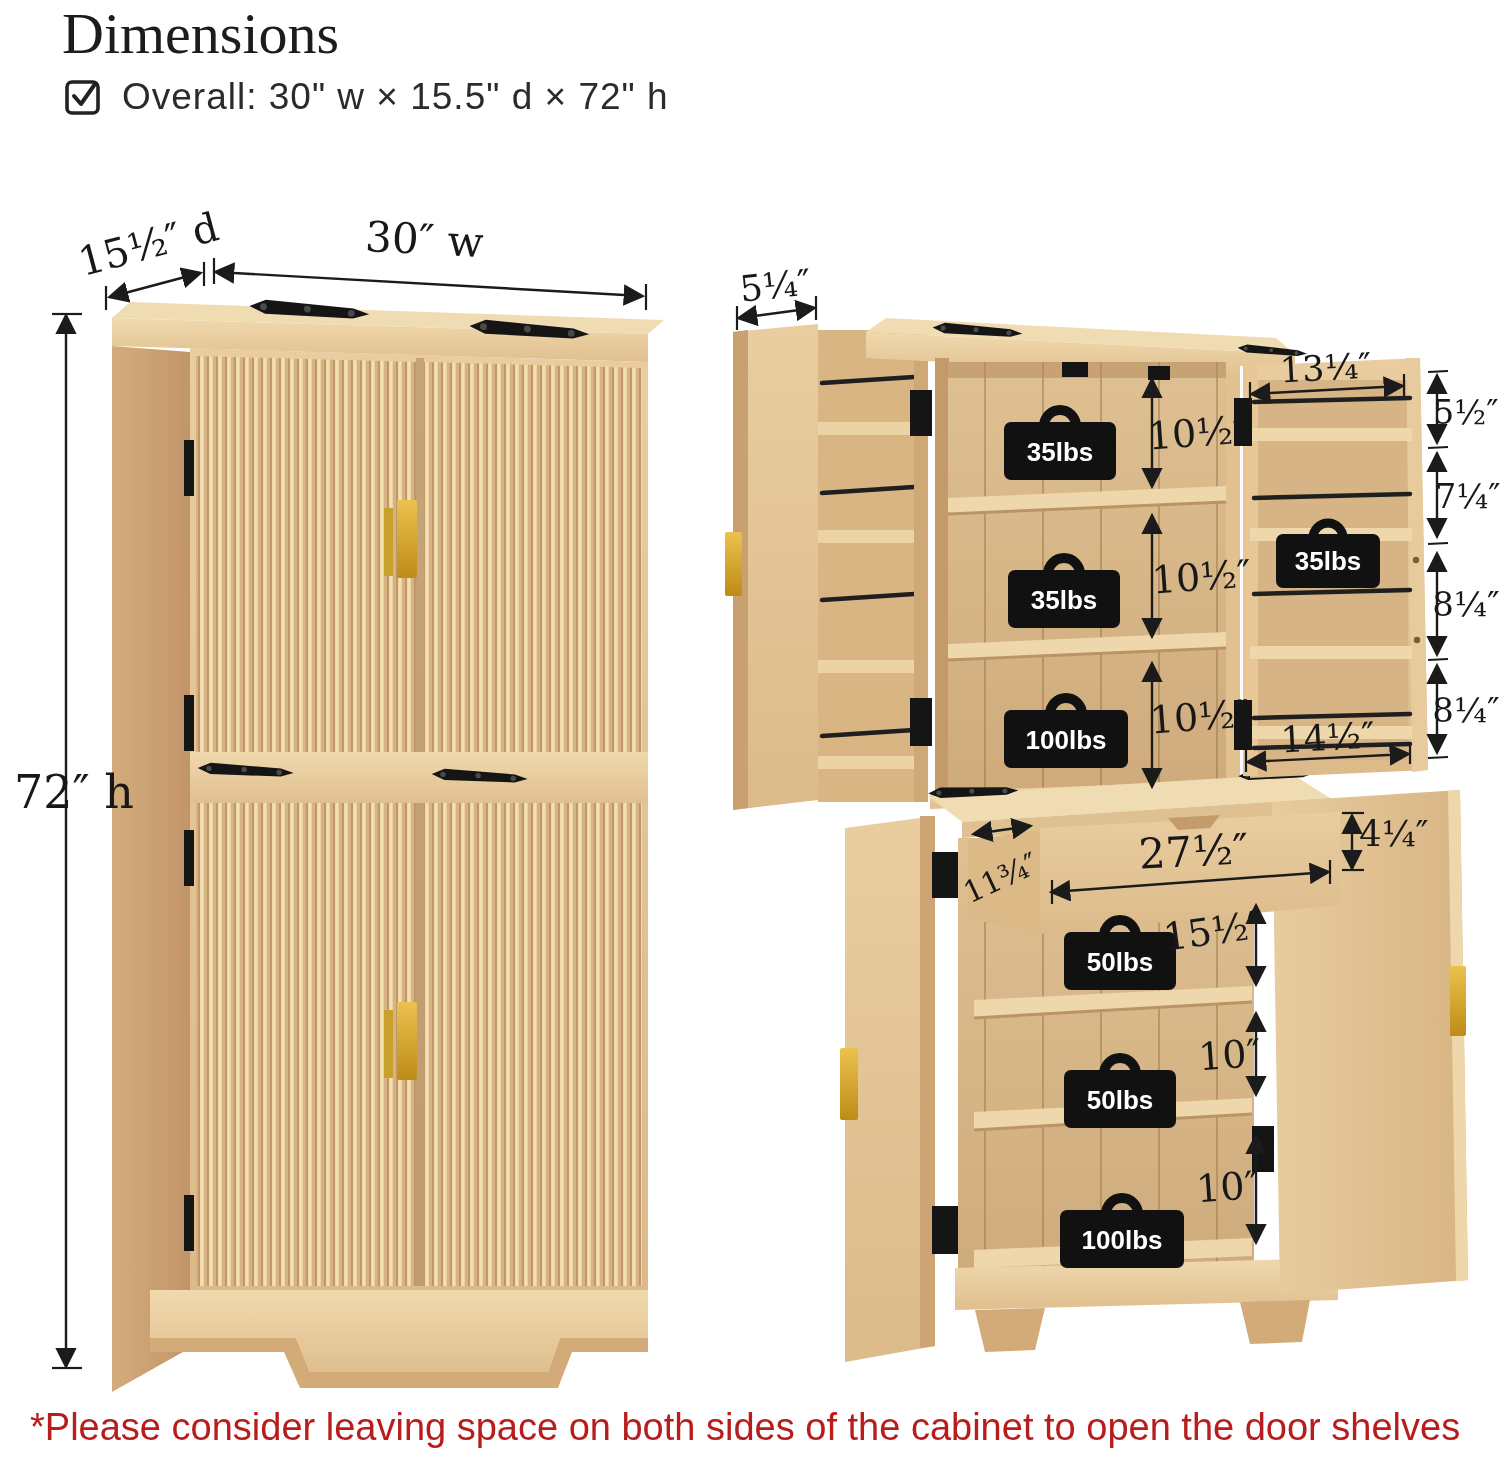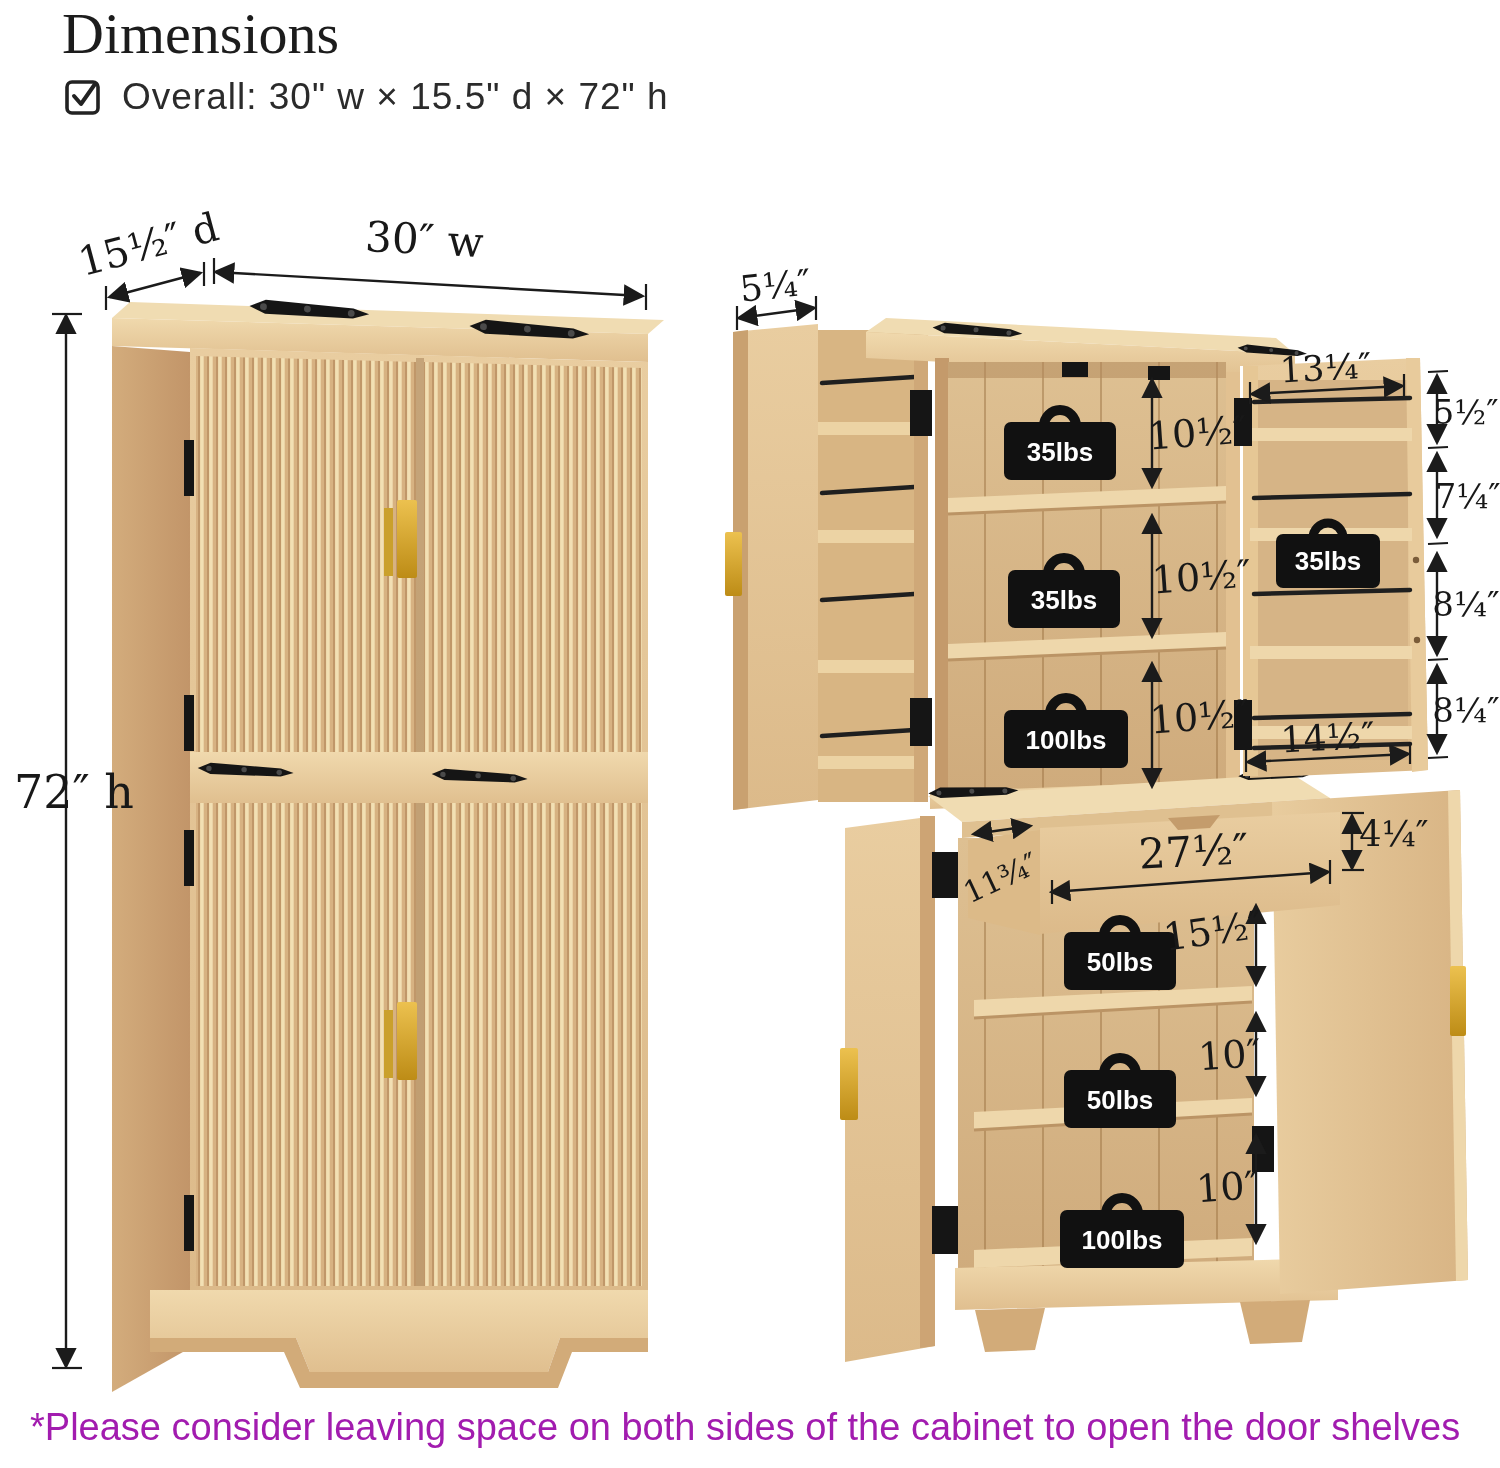--- a/index.html
+++ b/index.html
@@ -6,21 +6,21 @@
   .sheet{position:relative;width:1500px;height:1468px;background:#fff;overflow:hidden;
          font-family:"Liberation Sans",sans-serif;}
   .title{position:absolute;left:62px;top:0px;font-family:"Liberation Serif",serif;
          font-size:58px;color:#1c1c1c;text-align:right;}
   .spec-row{position:absolute;left:64px;display:flex;align-items:center;gap:20px;
             color:#2b2b2b;font-size:37px;letter-spacing:1px;}
   .spec-row .cb{flex:0 0 auto;width:38px;height:38px;}
   #spec1{top:76px;}
   #spec2{top:131px;}
   .figure-svg{position:absolute;left:0;top:0;}
-  .footnote{position:absolute;left:30px;top:1406px;font-size:38px;color:#a21caf;
+  .footnote{position:absolute;left:30px;top:1406px;font-size:38px;color:#b91c1c;
             white-space:nowrap;letter-spacing:0px;}
   .dim{font-family:"DejaVu Serif",serif;fill:#181818;}
   .dimline{stroke:#1b1b1b;stroke-width:2.4;fill:none;}
   .tick{stroke:#1b1b1b;stroke-width:2.2;}
   .badgetext{font-family:"Liberation Sans",sans-serif;font-weight:bold;fill:#ffffff;
              font-size:26px;text-anchor:middle;}
   .rail{stroke:#1f1f1f;stroke-width:4.5;stroke-linecap:round;}
   .hw{fill:#151515;}
 </style>
 </head>

